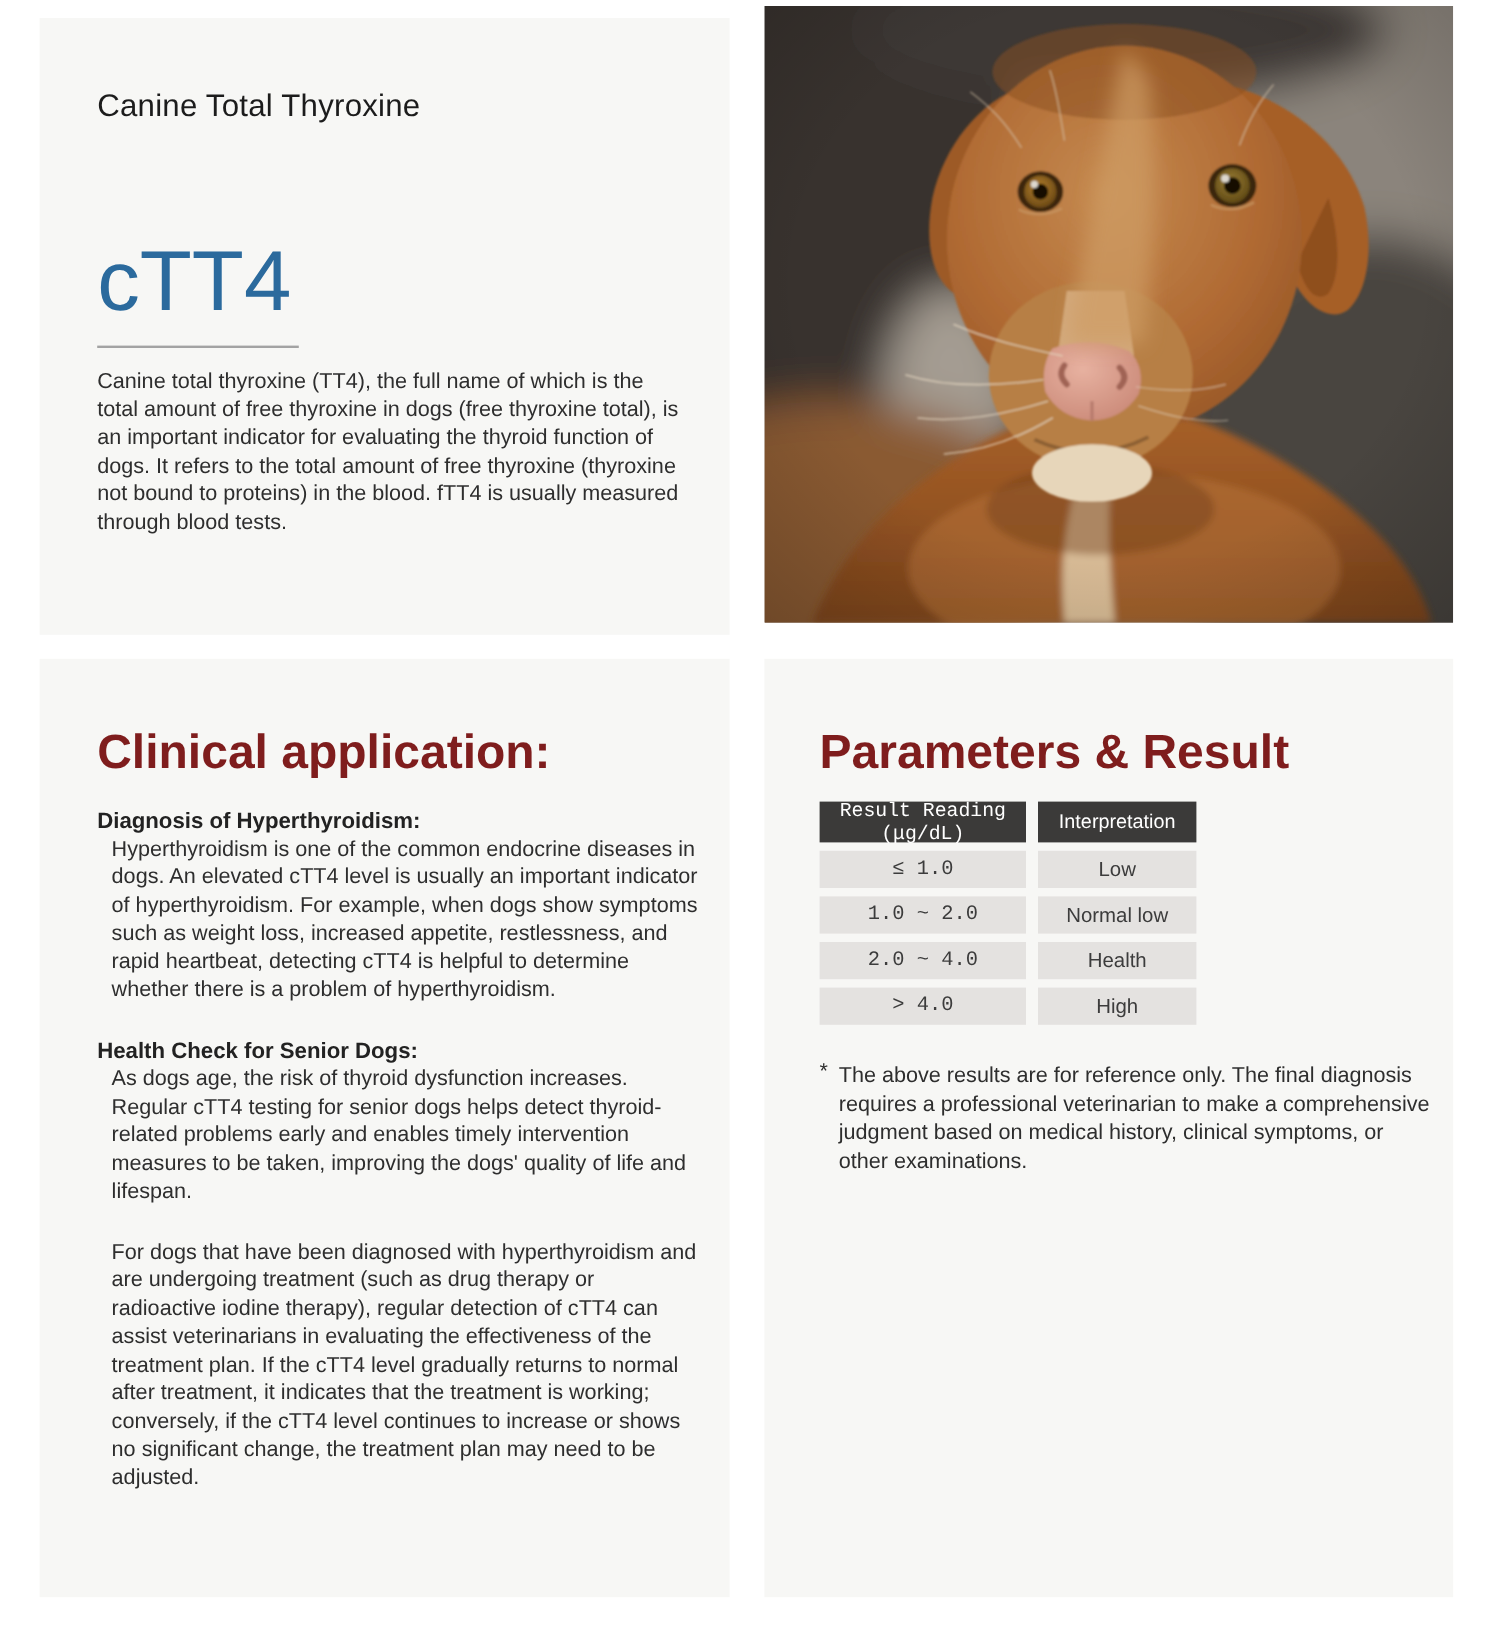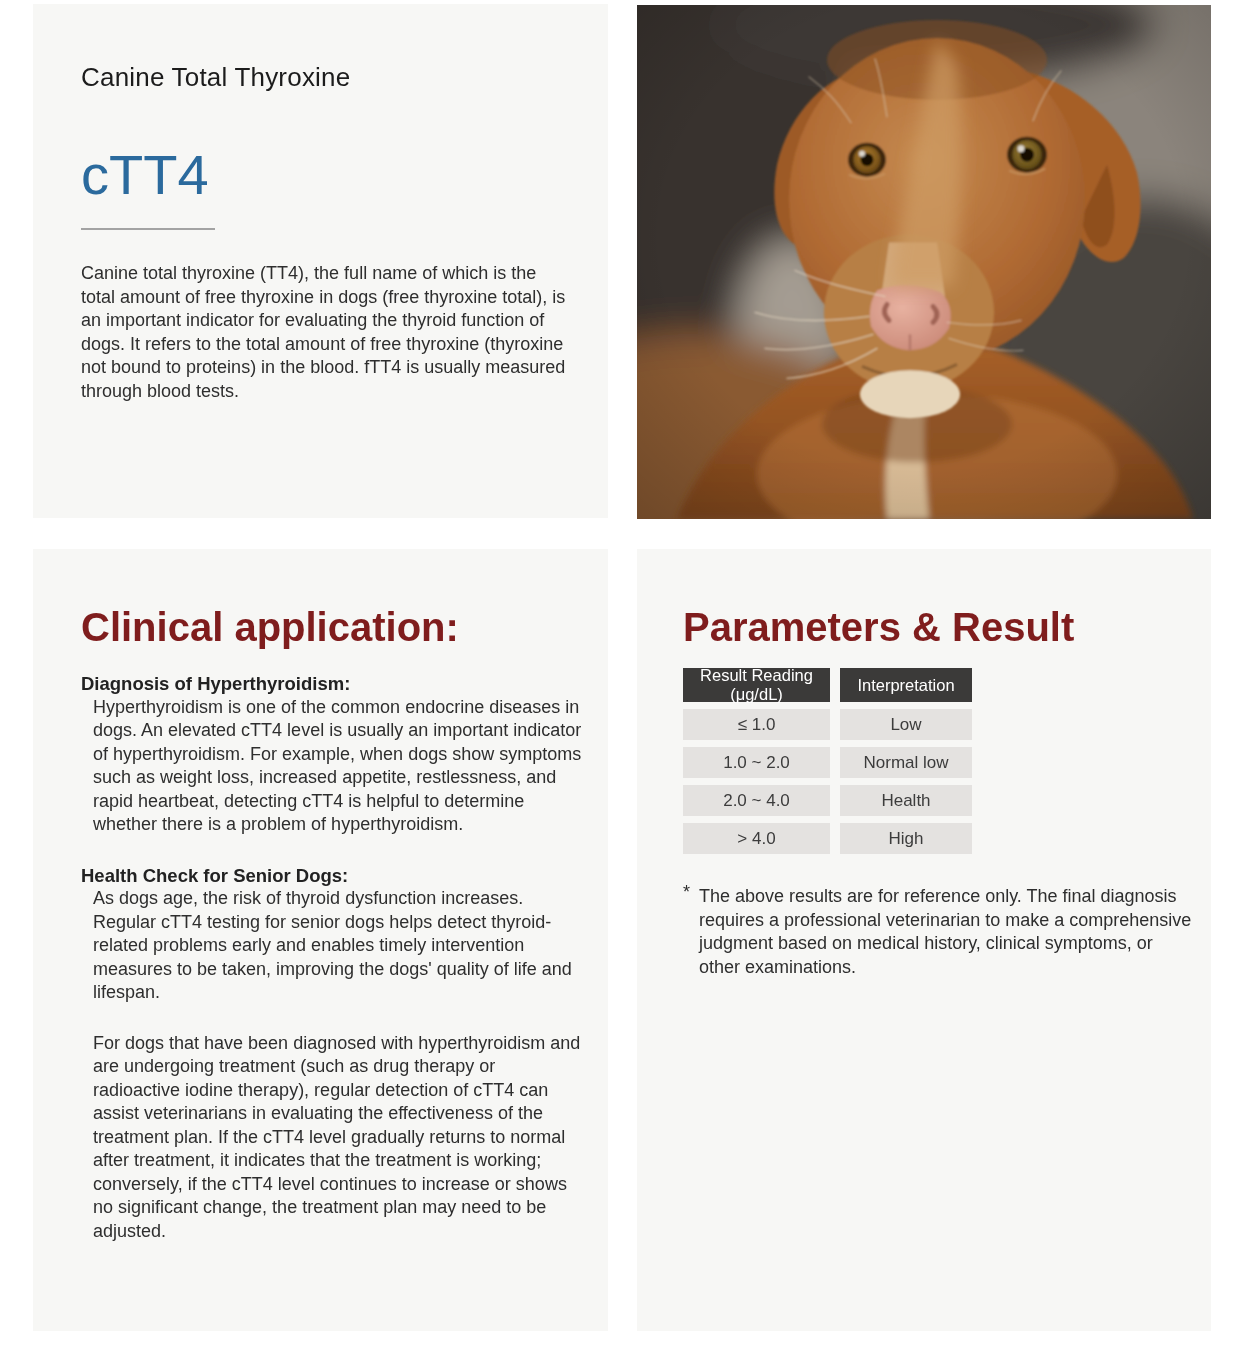--- a/index.html
+++ b/index.html
@@ -7,31 +7,31 @@
     width:1241px; height:1371px;
     background:#ffffff;
     font-family:"Liberation Sans","DejaVu Sans",sans-serif;
     position:relative;
     color:#2b2b2b;
     -webkit-font-smoothing:antialiased;
   }
   .panel { position:absolute; background:#f7f7f5; box-sizing:border-box; }
 
   
-  #panel-hero { left:33px; top:4px; width:575px; height:514px; padding:57px 35px 0 48px; }
+  #panel-hero { left:33px; top:15px; width:575px; height:514px; padding:57px 35px 0 48px; }
   .hero-eyebrow { font-size:26px; line-height:32px; color:#1c1c1c; letter-spacing:0.2px; }
   .hero-code {
     display:inline-block;
-    margin-top:39px;
-    font-size:56px; line-height:86px;
+    margin-top:88px;
+    font-size:71px; line-height:86px;
     color:#2b6a9d;
     border-bottom:2px solid #a3a3a3;
     padding:0 6px 10px 0;
   }
-  .hero-desc { margin-top:32px; width:492px; font-size:18px; line-height:23.5px; color:#2e2e2e; }
+  .hero-desc { margin-top:16px; width:492px; font-size:18px; line-height:23.5px; color:#2e2e2e; }
 
   
   #photo { position:absolute; left:637px; top:5px; width:574px; height:514px; overflow:hidden; }
   #photo svg { display:block; }
 
   
   #panel-clinical { left:33px; top:549px; width:575px; height:782px; padding:60px 38px 0 48px; }
   .h2 { font-size:40px; line-height:36px; font-weight:bold; color:#7f1d1d; }
   .section { margin-top:27px; }
   .section:first-of-type { margin-top:39px; }
@@ -43,21 +43,21 @@
   .param-line { font-size:19px; line-height:26.5px; color:#2a2a2a; }
   .params-list { margin-top:30px; }
 
   .rtable { margin-top:23px; }
   .trow { display:flex; gap:10px; margin-top:7px; }
   .trow.thead { margin-top:0; }
   .cell {
     display:flex; align-items:center; justify-content:center;
     box-sizing:border-box; text-align:center;
   }
-  .c1 { width:147px; }
+  .c1 { width:172px;font-family:Liberation Mono, monospace; }
   .c2 { width:132px; }
   .thead .cell { background:#3b3a39; color:#ffffff; height:34px; font-size:16.5px; }
   .tdata .cell { background:#e4e2e0; color:#3c3c3c; height:31px; font-size:17px; }
 
   .footnote {
     position:relative;
     margin-top:31px;
     padding-left:16px;
     width:498px;
     font-size:18px; line-height:23.5px; color:#2e2e2e;

